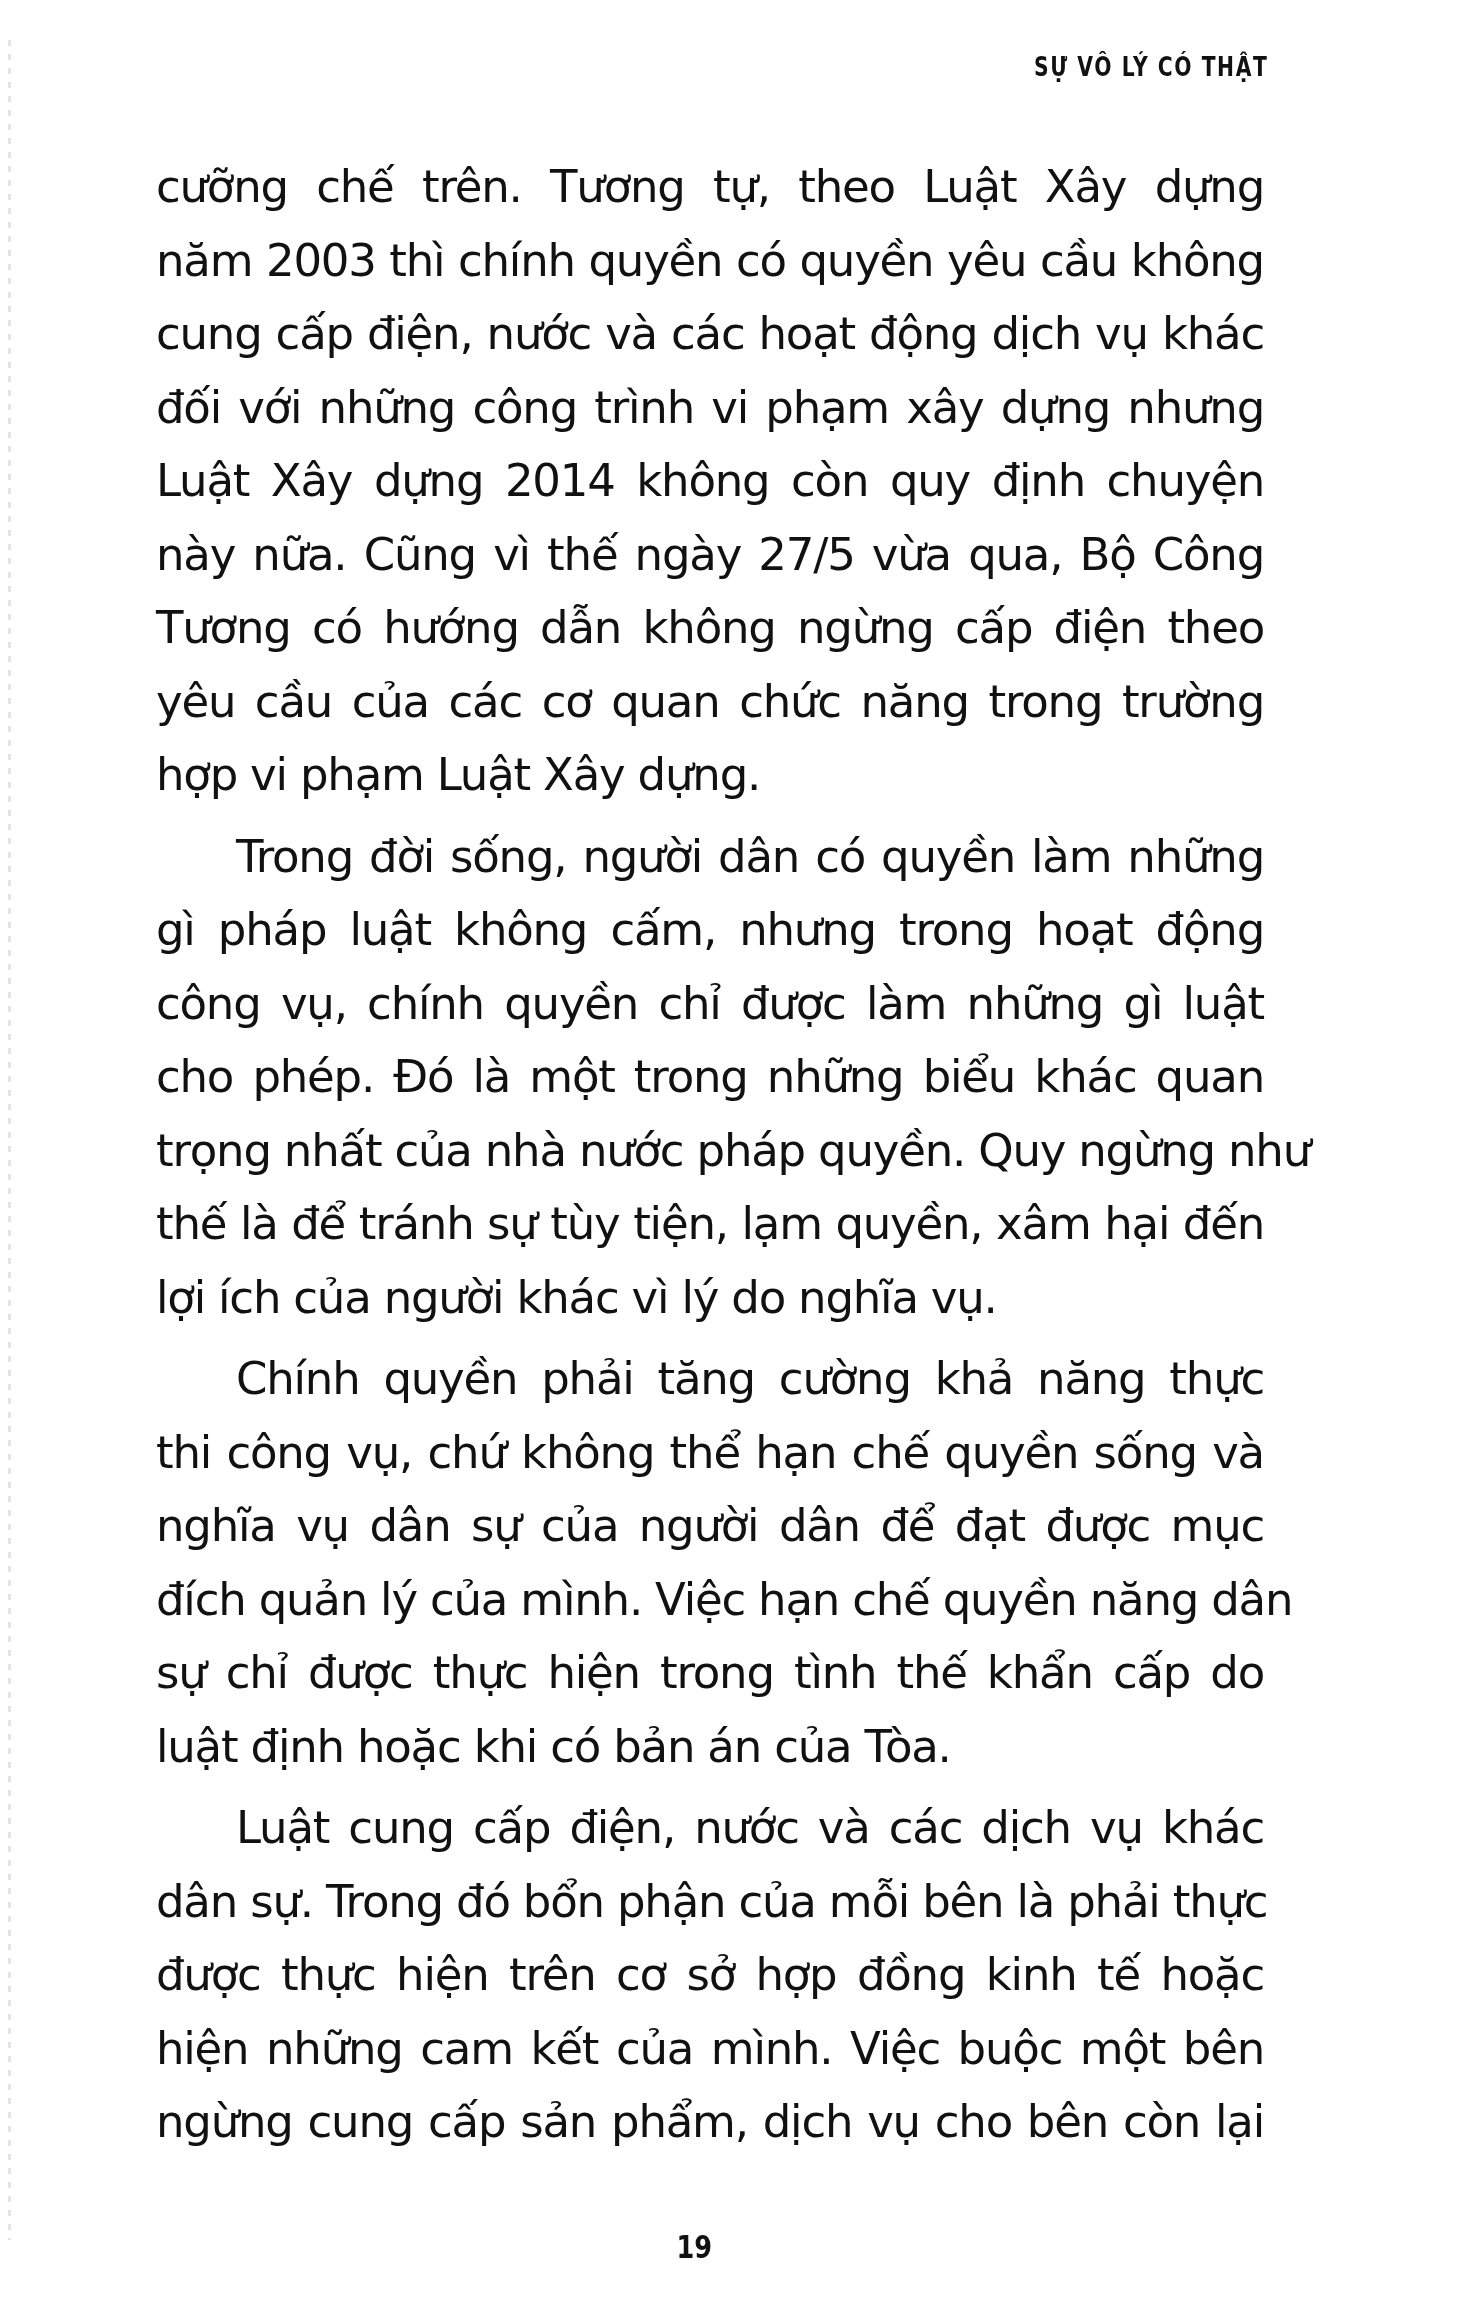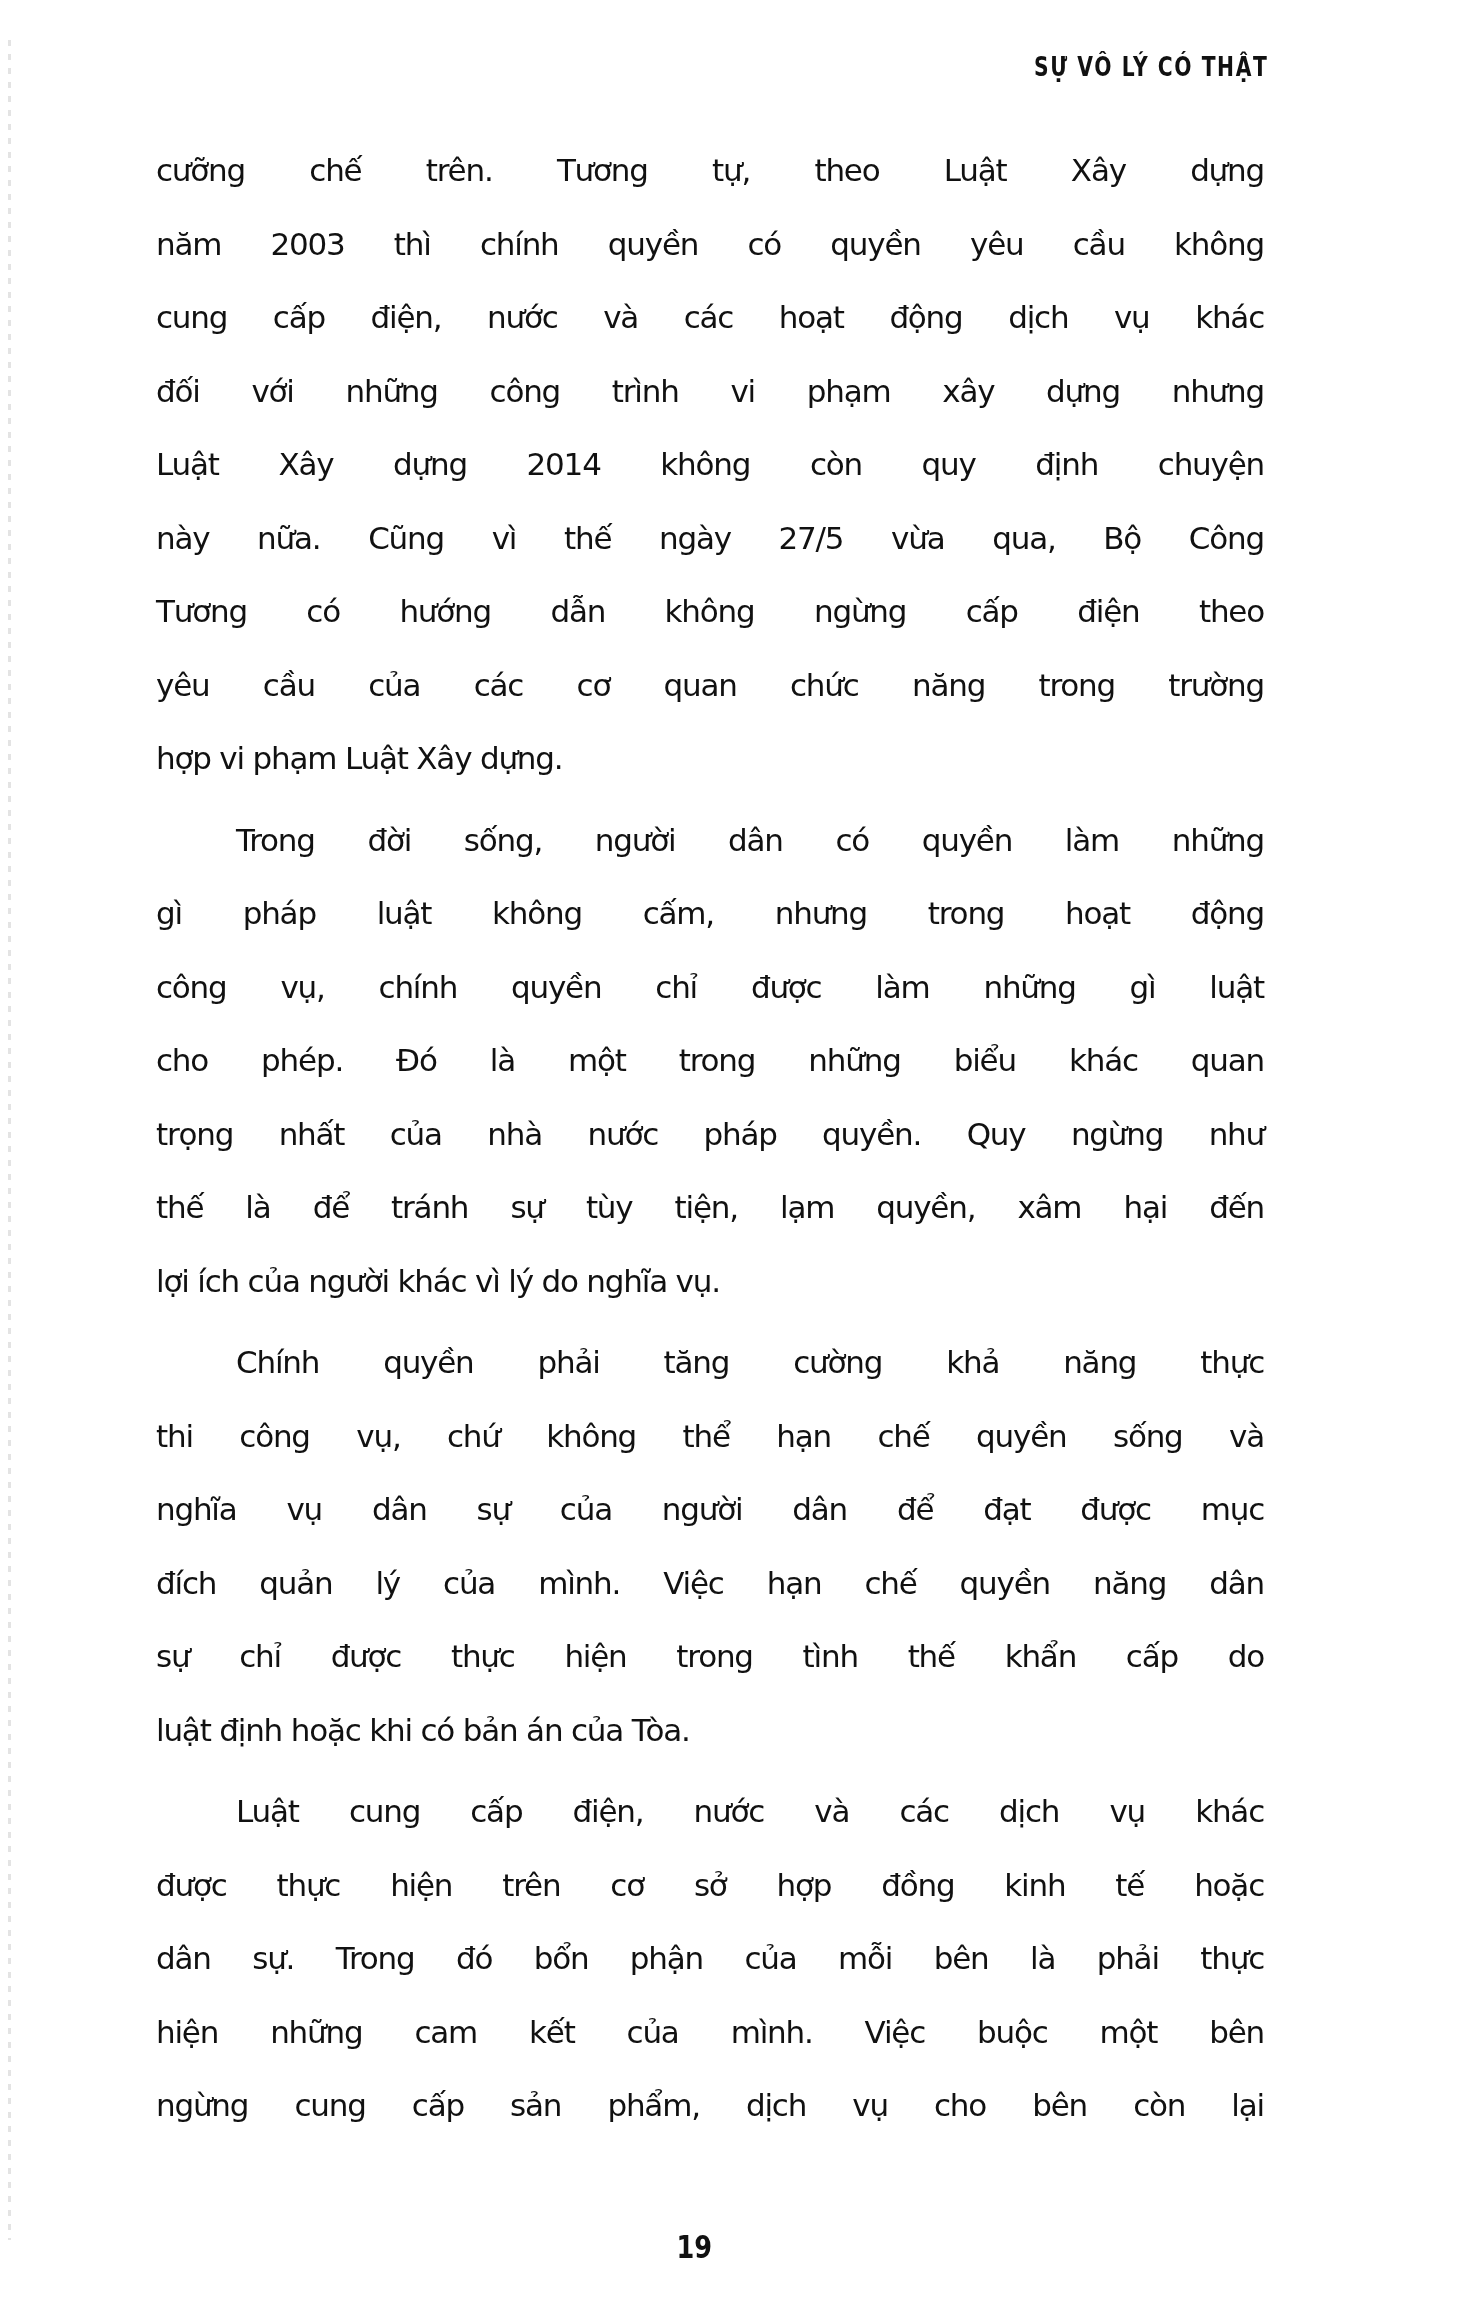--- a/index.html
+++ b/index.html
@@ -8,22 +8,22 @@
     position: absolute; left: 8px; top: 40px; width: 3px; height: 2200px;
     background: repeating-linear-gradient(to bottom, #d8d8d8 0 6px, transparent 6px 14px);
     opacity: 0.7;
   }
   .running-head {
     position: absolute; top: 52px; right: 196px;
     font-family: "DejaVu Sans", sans-serif; font-weight: bold;
     font-size: 26px; letter-spacing: 2px; transform: scaleX(0.78); transform-origin: right center;
   }
   .body-text {
-    position: absolute; left: 156px; top: 134px; width: 1108px;
-    font-family: "DejaVu Sans", sans-serif; font-size: 31px; line-height: 73.5px;
+    position: absolute; left: 156px; top: 150px; width: 1108px;
+    font-family: "DejaVu Sans", sans-serif; font-size: 45px; line-height: 73.5px;
     letter-spacing: -1.2px;
   }
   .para { margin: 0 0 8px 0; }
   .line { display: block; text-align: justify; text-align-last: justify; white-space: nowrap; overflow: visible; }
   .line.last { text-align-last: left; }
   .indent { padding-left: 80px; }
   .page-number {
     position: absolute; top: 2228px; left: 672px;
     font-family: "DejaVu Sans", sans-serif; font-weight: bold; font-size: 32px;
     transform: scaleX(0.8);
@@ -60,20 +60,20 @@
   <div class="para">
     <span class="line indent">Chính quyền phải tăng cường khả năng thực</span>
     <span class="line">thi công vụ, chứ không thể hạn chế quyền sống và</span>
     <span class="line">nghĩa vụ dân sự của người dân để đạt được mục</span>
     <span class="line">đích quản lý của mình. Việc hạn chế quyền năng dân</span>
     <span class="line">sự chỉ được thực hiện trong tình thế khẩn cấp do</span>
     <span class="line last">luật định hoặc khi có bản án của Tòa.</span>
   </div>
   <div class="para">
     <span class="line indent">Luật cung cấp điện, nước và các dịch vụ khác</span>
+    <span class="line">dân sự. Trong đó bổn phận của mỗi bên là phải thực</span>
     <span class="line">được thực hiện trên cơ sở hợp đồng kinh tế hoặc</span>
-    <span class="line">dân sự. Trong đó bổn phận của mỗi bên là phải thực</span>
     <span class="line">hiện những cam kết của mình. Việc buộc một bên</span>
     <span class="line">ngừng cung cấp sản phẩm, dịch vụ cho bên còn lại</span>
   </div>
 </div>
 
 <div class="page-number">19</div>
 
 </body></html>

